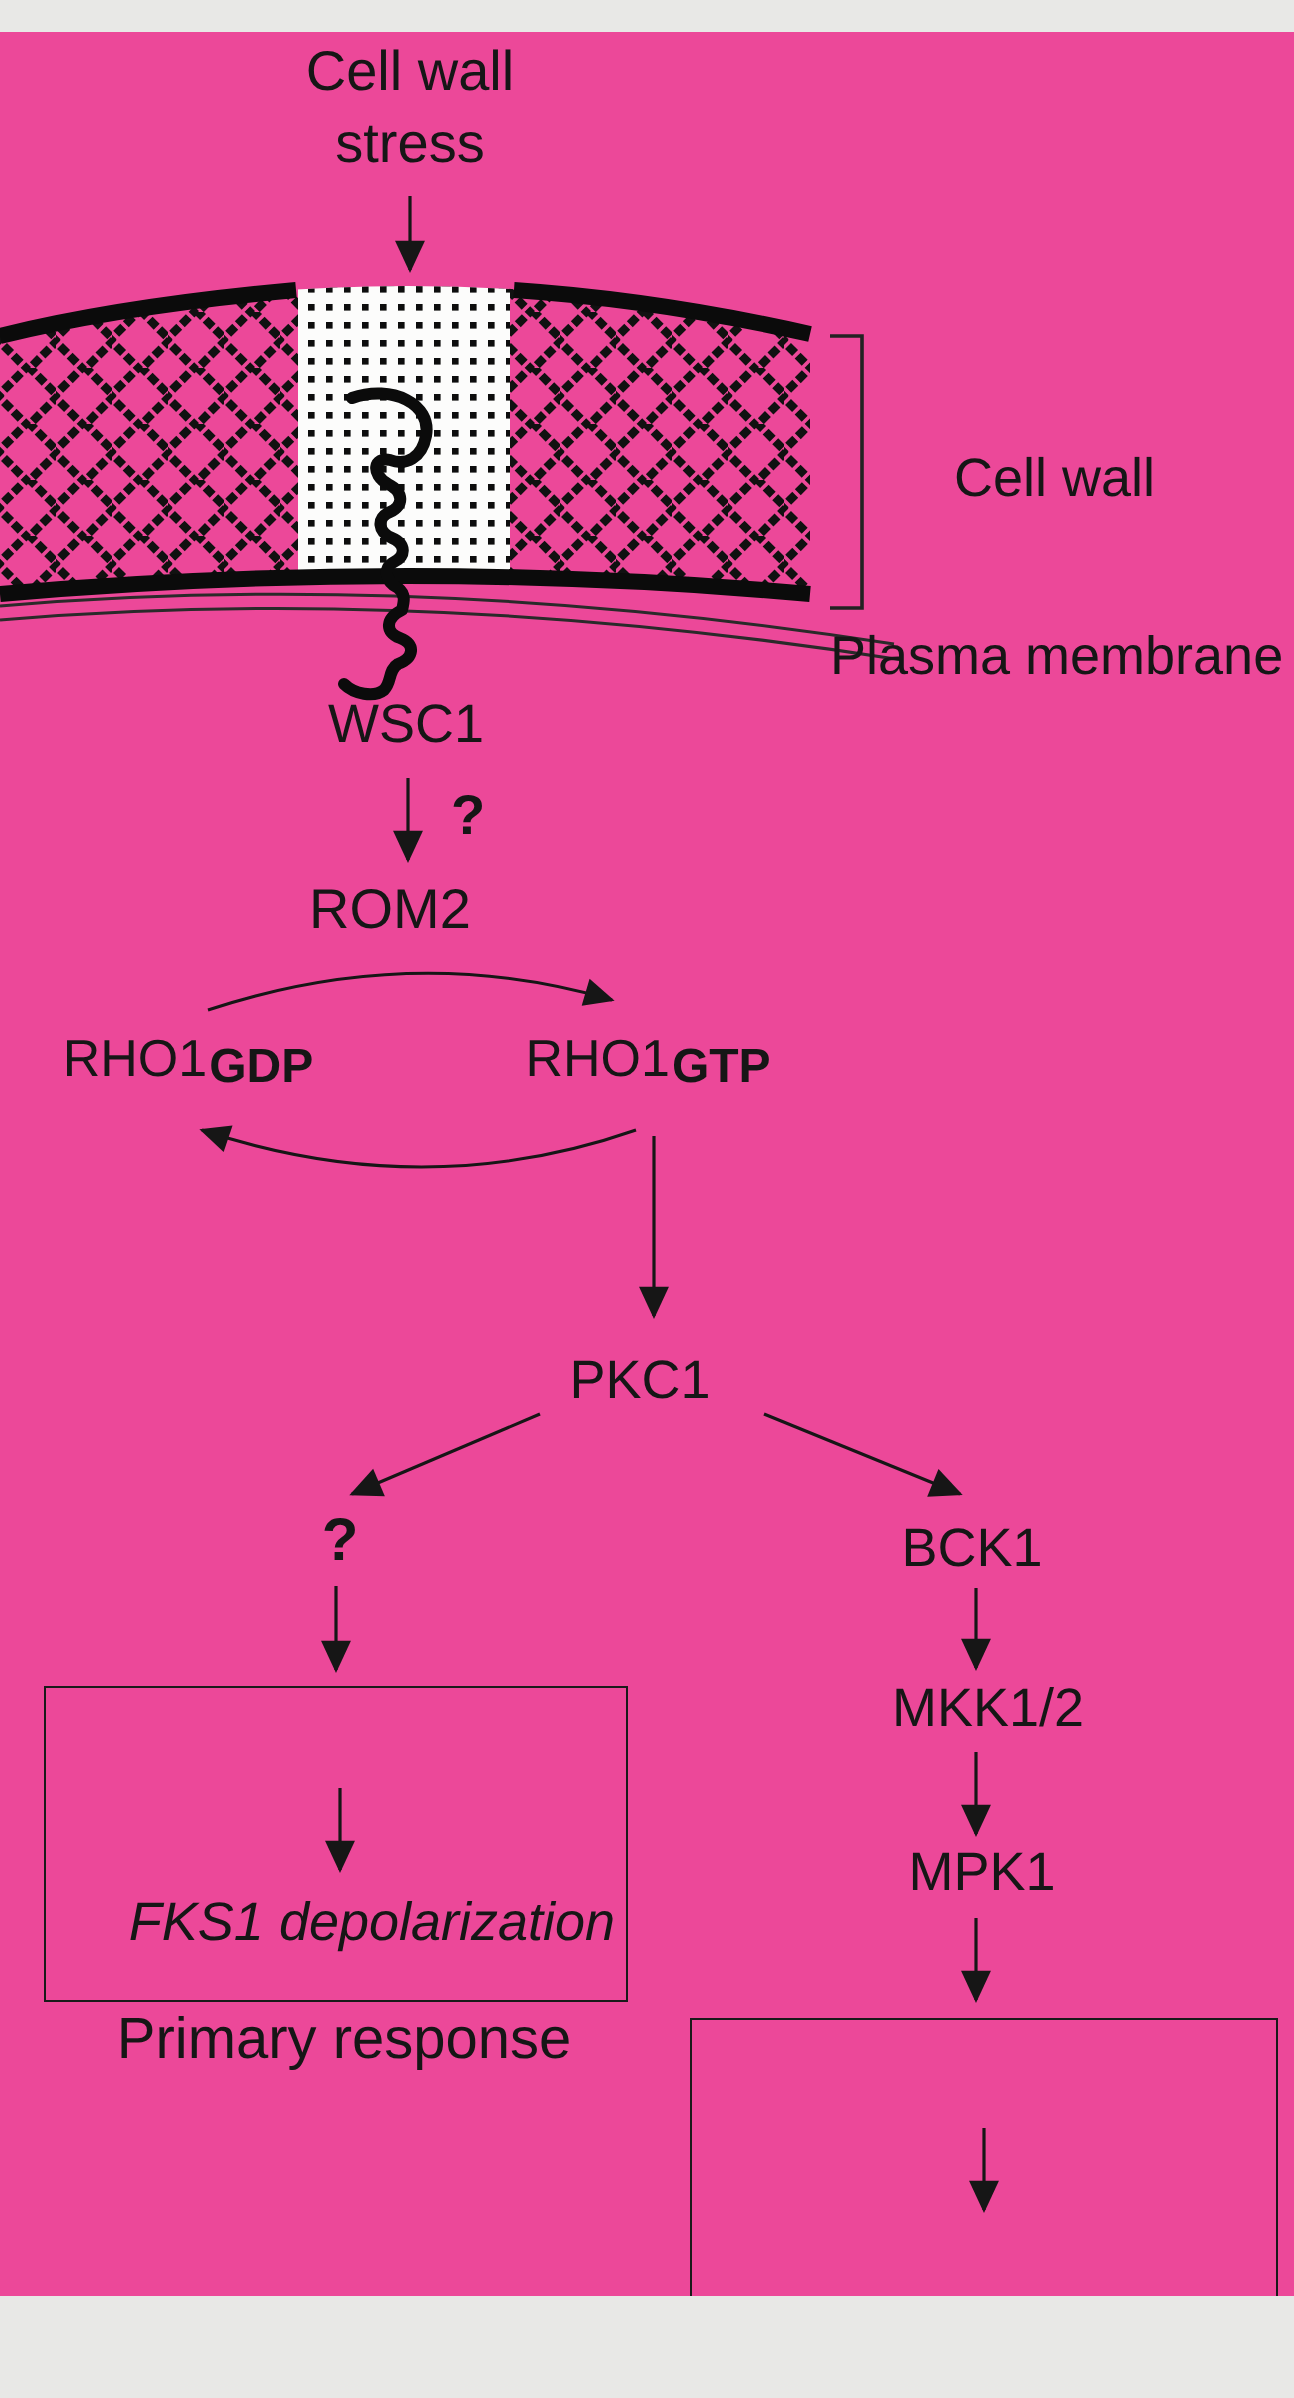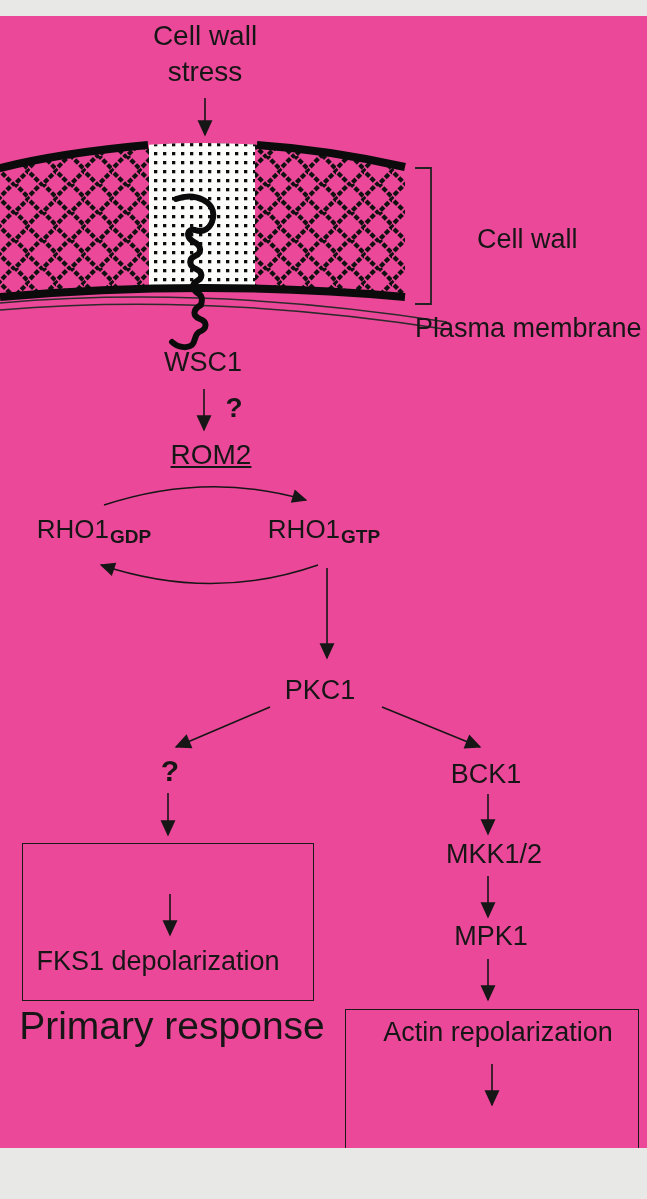--- a/index.html
+++ b/index.html
@@ -18,23 +18,23 @@
     position:absolute;font-size:27px;line-height:1.2;white-space:nowrap;color:#161616;
   }
   .stress{
     width:140px;white-space:normal;text-align:center;
     font-size:28px;line-height:1.28;
   }
   .q{font-weight:bold;font-size:28px;}
   .q2{font-weight:bold;font-size:30px;}
   .rho{display:flex;align-items:flex-end;}
   .rho .base{font-size:26px;line-height:1.15;}
-  .rho .sup{font-size:19px;font-weight:bold;line-height:1;position:relative;top:1px;margin-left:1px;}
+  .rho .sup{font-size:24px;font-weight:bold;line-height:1;position:relative;top:1px;margin-left:1px;}
   .rom{font-size:28px;}
-  .caption{font-size:39px;}
+  .caption{font-size:29px;}
   .pathbox{
     position:absolute;border:1.6px solid #1a1a1a;background:transparent;
   }
 </style>
 </head>
 <body>
 
 <div id="page">
 
   <svg id="gfx" width="647" height="1199" viewBox="0 0 647 1199">
@@ -107,21 +107,21 @@
   <div class="lbl stress" style="left:205px;top:2px;">Cell wall stress</div>
 
   <div class="lbl-left" style="left:415px;top:296px;">Plasma membrane</div>
 
   <div class="lbl-left" style="left:477px;top:207px;">Cell wall</div>
 
   <div class="lbl" style="left:203px;top:330px;">WSC1</div>
 
   <div class="lbl q" style="left:234px;top:375px;">?</div>
 
-  <div class="lbl rom" style="left:211px;top:422px;text-decoration:underline;">ROM2</div>
+  <div class="lbl rom" style="left:195px;top:422px;">ROM2</div>
 
   <div class="lbl rho" style="left:94px;top:499px;">
     <span class="base">RHO1</span>
     <span class="sup">GDP</span>
   </div>
 
   <div class="lbl rho" style="left:324px;top:499px;">
     <span class="base">RHO1</span>
     <span class="sup">GTP</span>
   </div>
@@ -130,19 +130,18 @@
 
   <div class="lbl q2" style="left:170px;top:737px;">?</div>
 
   <div class="lbl" style="left:486px;top:742px;">BCK1</div>
 
   <div class="lbl" style="left:494px;top:822px;">MKK1/2</div>
 
   <div class="lbl" style="left:491px;top:904px;">MPK1</div>
 
   <div class="pathbox" style="left:22px;top:827px;width:290px;height:156px;"></div>
-  <div class="lbl" style="left:158px;top:929px;">FKS1 depolarization</div>
+  <div class="lbl" style="left:186px;top:929px;font-style:italic;">FKS1 depolarization</div>
   <div class="lbl caption" style="left:172px;top:987px;">Primary response</div>
 
   <div class="pathbox" style="left:345px;top:993px;width:292px;height:160px;"></div>
-  <div class="lbl" style="left:498px;top:1000px;">Actin repolarization</div>
 
 </div>
 
 </body></html>

